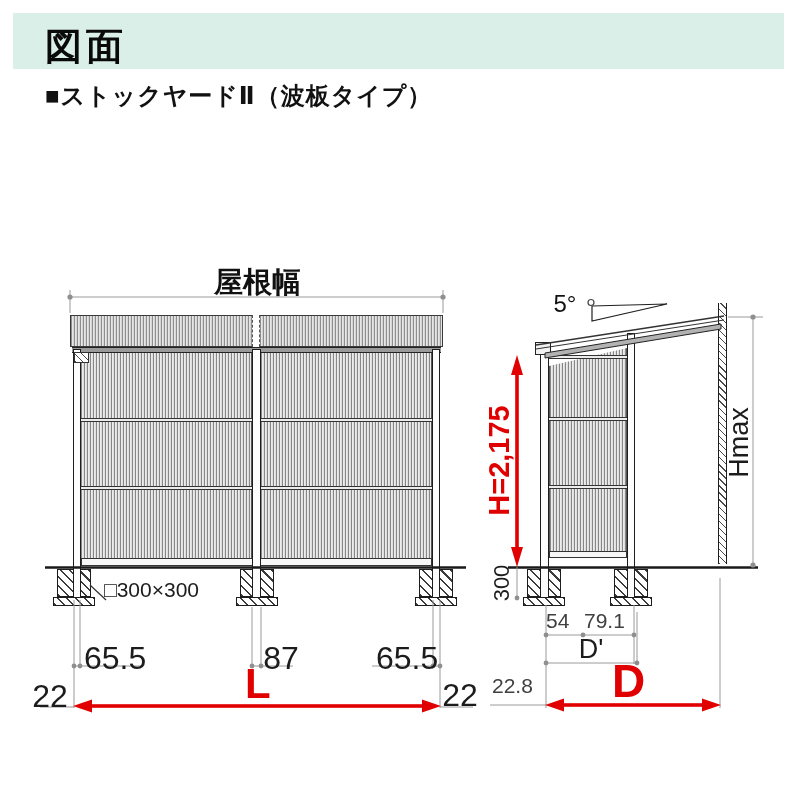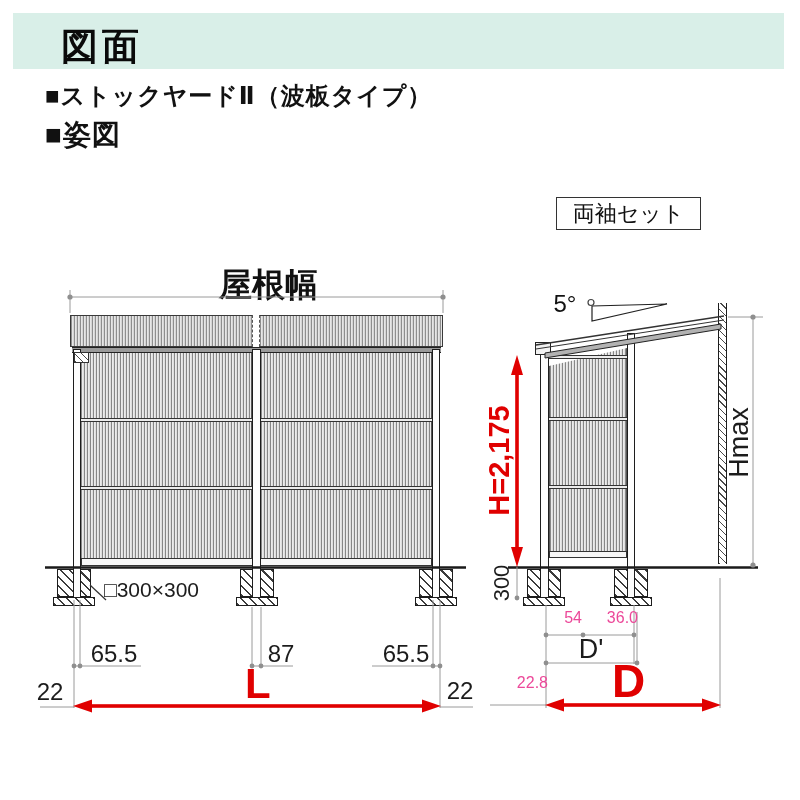--- a/index.html
+++ b/index.html
@@ -1,21 +1,21 @@
 <!DOCTYPE html>
 <html><head>
 <meta charset="utf-8">
 <style>
   html,body{margin:0;padding:0;background:#ffffff;}
   body{font-family:"Liberation Sans","DejaVu Sans",sans-serif;color:#111;}
   .page{position:relative;width:800px;height:800px;background:#fff;overflow:hidden;}
   .abs{position:absolute;}
   
   .header-bar{left:13px;top:13px;width:771px;height:56px;background:#d9efe8;}
-  .header-title{left:48px;top:9px;font-size:37px;font-weight:bold;letter-spacing:4px;color:#0a0a0a;}
+  .header-title{left:32px;top:9px;font-size:37px;font-weight:bold;letter-spacing:4px;color:#0a0a0a;}
   
   .h-product{left:45px;top:80px;font-size:24px;font-weight:600;letter-spacing:1px;text-align:right;}
   .h-view{left:45px;top:116px;font-size:28px;font-weight:600;letter-spacing:1px;}
   .h-type{left:38px;top:152px;font-size:26px;font-weight:600;}
   .box-h7{left:51px;top:192px;width:176px;height:40px;border:2.5px solid #000;
           display:flex;align-items:center;justify-content:center;font-size:25px;font-weight:600;box-sizing:border-box;}
   .box-set{left:556px;top:197px;width:145px;height:33px;border:1.5px solid #333;
           display:flex;align-items:center;justify-content:center;font-size:22px;box-sizing:border-box;}
   
   .corr-roof{background:repeating-linear-gradient(90deg,#8e8e8e 0px,#8e8e8e 1px,#efefef 1px,#cccccc 3px);}
@@ -41,25 +41,25 @@
   
   .side-panel{left:549px;top:338px;width:78px;height:220px;clip-path:polygon(0 28px,100% 10px,100% 100%,0 100%);border:1px solid #555;box-sizing:border-box;}
   .srail{left:549px;width:78px;height:4px;background:#ececec;border-top:1px solid #333;border-bottom:1px solid #333;box-sizing:border-box;z-index:3;}
   .srail0{top:355px;} .srail1{top:417px;} .srail2{top:485px;}
   .s-bottom-rail{left:549px;top:551px;width:78px;height:7px;background:#f7f7f7;border:1px solid #333;box-sizing:border-box;z-index:3;}
   .post-sl{left:540px;top:346px;width:9px;height:252px;}
   .post-si{left:627px;top:333px;width:8px;height:265px;}
   .side-cap{left:535px;top:342px;width:16px;height:13px;background:#f1f1f1;border:1px solid #222;box-sizing:border-box;z-index:5;}
   .side-wall{left:718px;top:303px;width:9px;height:261px;border-left:1px solid #1d1d1d;border-right:1px solid #1d1d1d;box-sizing:border-box;}
   
-  .dim{font-size:24px;color:#1c1c1c;text-align:center;z-index:8;}
-  .dim-sm{font-size:16px;color:#ec4899;text-align:right;z-index:8;}
+  .dim{font-size:32px;color:#1c1c1c;text-align:center;z-index:8;}
+  .dim-sm{font-size:21px;color:#404040;text-align:left;z-index:8;}
   .rot{transform:rotate(-90deg);}
   .red{color:#e00000;font-weight:bold;}
-  .lbl-roofwidth{left:198px;top:263px;width:120px;font-size:33px;font-weight:600;text-align:right;}
+  .lbl-roofwidth{left:214px;top:263px;width:120px;font-size:29px;font-weight:600;text-align:left;}
   .lbl-found{left:104px;top:578px;font-size:21px;white-space:nowrap;}
   .lbl-65l{left:84px;top:640px;width:60px;}
   .lbl-87{left:256px;top:640px;width:50px;}
   .lbl-65r{left:376px;top:640px;width:60px;}
   .lbl-22l{left:30px;top:678px;width:40px;}
   .lbl-22r{left:440px;top:677px;width:40px;}
   .lbl-L{left:245px;top:660px;font-size:42px;z-index:9;}
   .lbl-angle{left:540px;top:290px;width:50px;font-size:24px;text-align:center;}
   .lbl-H{left:399px;top:444px;width:200px;text-align:center;font-size:29px;z-index:9;}
   .lbl-300{left:470px;top:570px;width:64px;text-align:center;font-size:22px;color:#1c1c1c;}
@@ -74,24 +74,20 @@
 </head>
 <body>
 
 <div class="page">
 
   <div class="abs header-bar">
     <span class="abs header-title">図面</span>
   </div>
 
   <div class="abs h-product">■ストックヤードⅡ（波板タイプ）</div>
-  <div class="abs h-view">■姿図</div>
-  <div class="abs box-set">
-    <span>両袖セット</span>
-  </div>
 
   <div class="abs roof-panel corr-roof"></div>
   <div class="abs roof-joint"></div>
   <div class="abs eave-beam"></div>
   <div class="abs wall wall-left corr-wall"></div>
   <div class="abs wall wall-right corr-wall"></div>
   <div class="abs rail rail1"></div>
   <div class="abs rail rail2"></div>
   <div class="abs bottom-rail"></div>
   <div class="abs post post-l"></div>
@@ -208,18 +204,18 @@
   <div class="abs lbl-65r dim">65.5</div>
   <div class="abs lbl-22l dim">22</div>
   <div class="abs lbl-22r dim">22</div>
   <div class="abs lbl-L red">L</div>
 
   <div class="abs lbl-angle">5°</div>
   <div class="abs lbl-H red rot">H=2,175</div>
   <div class="abs lbl-300 rot">300</div>
   <div class="abs lbl-hmax rot">Hmax</div>
   <div class="abs lbl-54 dim-sm">54</div>
-  <div class="abs lbl-505 dim-sm">36.0</div>
+  <div class="abs lbl-505 dim-sm">79.1</div>
   <div class="abs lbl-dp">D'</div>
   <div class="abs lbl-228 dim-sm">22.8</div>
   <div class="abs lbl-D red">D</div>
 
 </div>
 
 </body></html>

